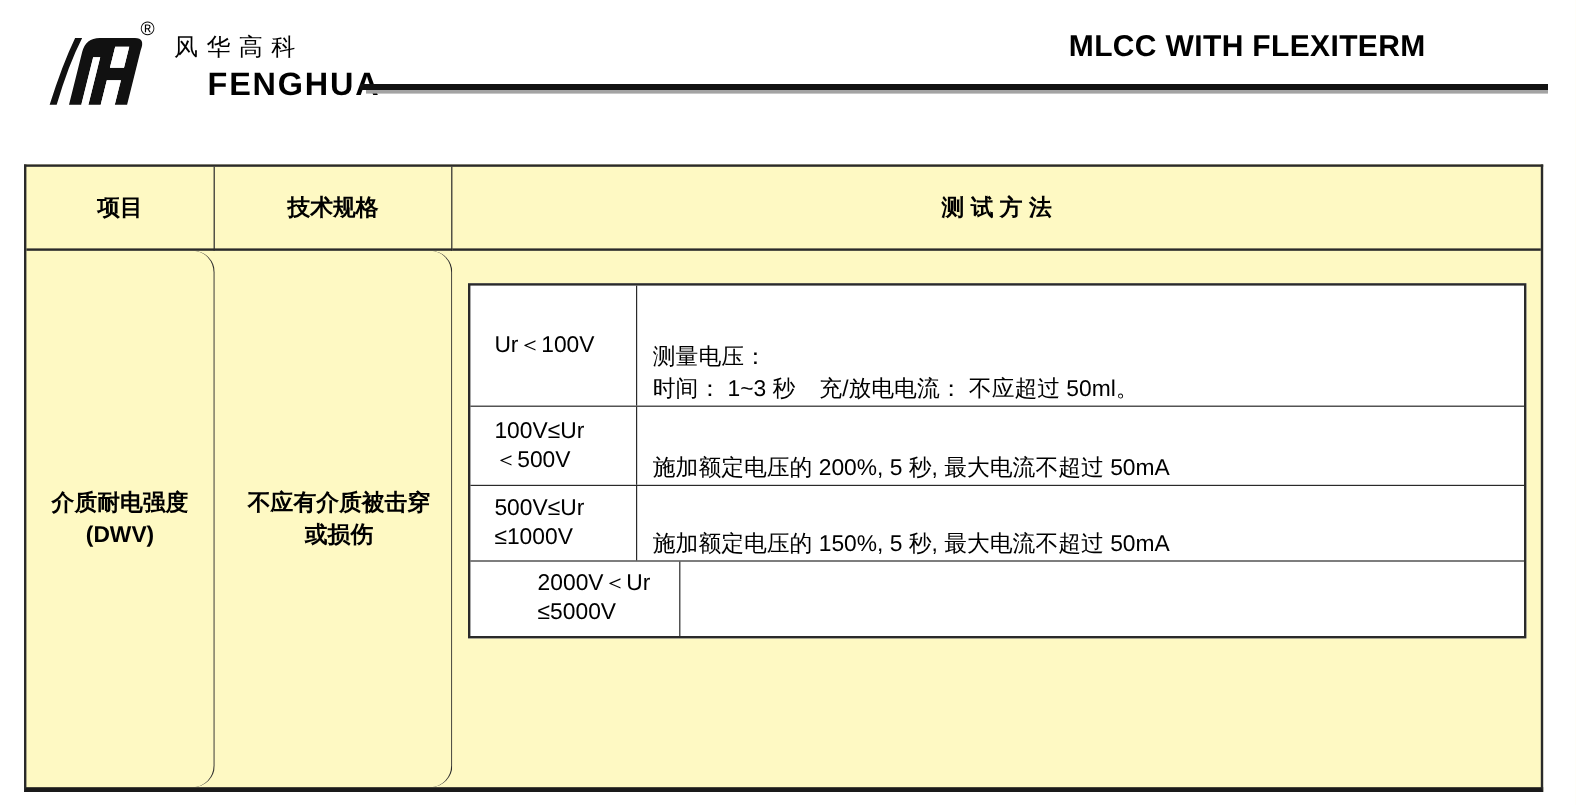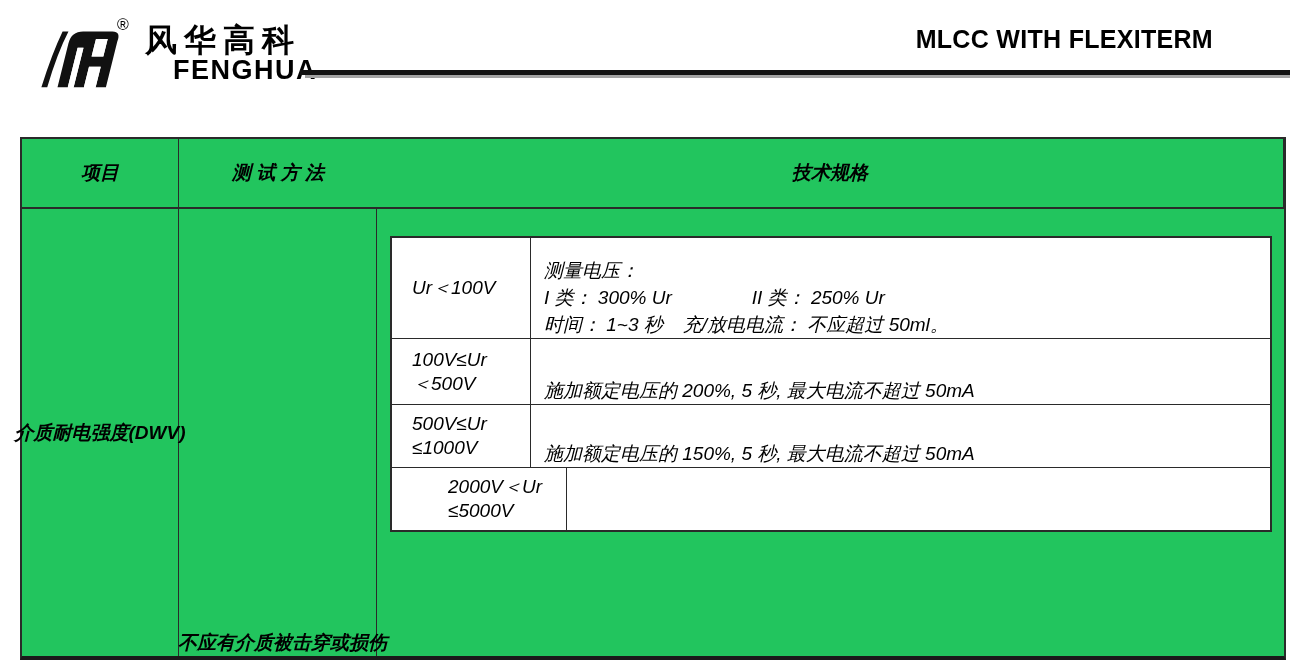--- a/index.html
+++ b/index.html
@@ -7,43 +7,42 @@
   body { font-family:"Liberation Sans","DejaVu Sans",sans-serif; color:#000; }
   .page {
     position:relative; width:1313px; height:671px;
     background:#fff; overflow:hidden;
   }
 
   
   .logo-mark { position:absolute; left:34px; top:26px; width:88px; height:64px; }
   .reg-mark  { position:absolute; left:117px; top:16px; font-size:16px; font-weight:normal; }
   .brand     { position:absolute; left:145px; top:24px; }
-  .brand-cn  { font-size:32px; font-weight:bold; letter-spacing:7px; line-height:32px; white-space:nowrap; }
+  .brand-cn  { font-size:20px; font-weight:normal; letter-spacing:7px; line-height:32px; white-space:nowrap; }
   .brand-en  { font-size:27px; font-weight:bold; letter-spacing:1.5px; line-height:24px; margin-top:2px; white-space:nowrap;margin-left:28px; }
-  .doc-title { position:absolute; top:25px; right:100px; font-size:25px; font-weight:bold; letter-spacing:0.3px; white-space:nowrap; }
+  .doc-title { position:absolute; top:25px; right:125px; font-size:25px; font-weight:bold; letter-spacing:0.3px; white-space:nowrap; }
   .header-rule { position:absolute; left:300px; top:70px; width:990px; }
   .rule-black { height:5px; background:#121212; }
   .rule-gray  { height:3px; background:#a3a3a3; margin-left:5px; }
 
   
   .spec-table {
     position:absolute; left:20px; top:137px; width:1266px; height:523px;
     border:2px solid #2a2a2a; border-bottom:4px solid #1a1a1a;
     display:grid;
     grid-template-columns:157px 198px 1fr;
     grid-template-rows:70px 1fr;
-    background:#22c55e;
-    font-style:italic;
+    background:#fef9c3;
   }
   .cell { display:flex; align-items:center; justify-content:center; }
   .hdr  { font-size:19px; font-weight:bold; border-bottom:2px solid #2a2a2a; }
   .vline { border-right:1.5px solid #2a2a2a; }
-  .body-cell { display:flex; flex-direction:row; align-items:center; justify-content:center;
-               font-size:19px; font-weight:bold; line-height:27px; }
-  .spec-body { align-items:flex-end; padding-left:10px; }
+  .body-cell { display:flex; flex-direction:column; align-items:center; justify-content:center;
+               font-size:19px; font-weight:bold; line-height:27px;border-radius:18px; }
+  .spec-body { align-items:center; padding-left:10px; }
   .method-body { position:relative; }
 
   
   .method-table {
     position:absolute; left:13px; top:27px; width:882px;
     border:2px solid #2a2a2a; background:#fff;
   }
   .m-row { display:grid; grid-template-columns:139px 1fr; border-bottom:1.5px solid #2a2a2a; }
   .m-row:last-child { border-bottom:none;margin-left:36px; }
   .m-row.h103 { height:101px; } .m-row.h67 { height:66px; }
@@ -85,22 +84,22 @@
     <div class="doc-title">MLCC WITH FLEXITERM</div>
     <div class="header-rule">
       <div class="rule-black"></div>
       <div class="rule-gray"></div>
     </div>
   </div>
 
   <div class="spec-table">
 
     <div class="cell hdr vline">项目</div>
+    <div class="cell hdr vline">技术规格</div>
     <div class="cell hdr">测 试 方 法</div>
-    <div class="cell hdr vline">技术规格</div>
 
     <div class="body-cell vline">
       <span class="nowrap">介质耐电强度</span>
       <span class="nowrap">(DWV)</span>
     </div>
 
     <div class="body-cell spec-body vline">
       <span class="nowrap">不应有介质被击穿</span>
       <span class="nowrap">或损伤</span>
     </div>
@@ -108,23 +107,20 @@
     <div class="method-body">
       <div class="method-table">
 
         <div class="m-row h103">
           <div class="range-cell">
             <span class="nowrap">Ur＜100V</span>
           </div>
           <div class="desc-cell">
             <div>
               <span>测量电压：</span>
-            </div>
-            <div>
-              <span>I 类： 300% Ur</span><span class="gap-wide">II 类： 250% Ur</span>
             </div>
             <div>
               <span>时间： 1~3 秒</span><span class="gap-mid">充/放电电流： 不应超过 50ml。</span>
             </div>
           </div>
         </div>
 
         <div class="m-row h67">
           <div class="range-cell">
             <span class="nowrap">100V≤Ur</span>

